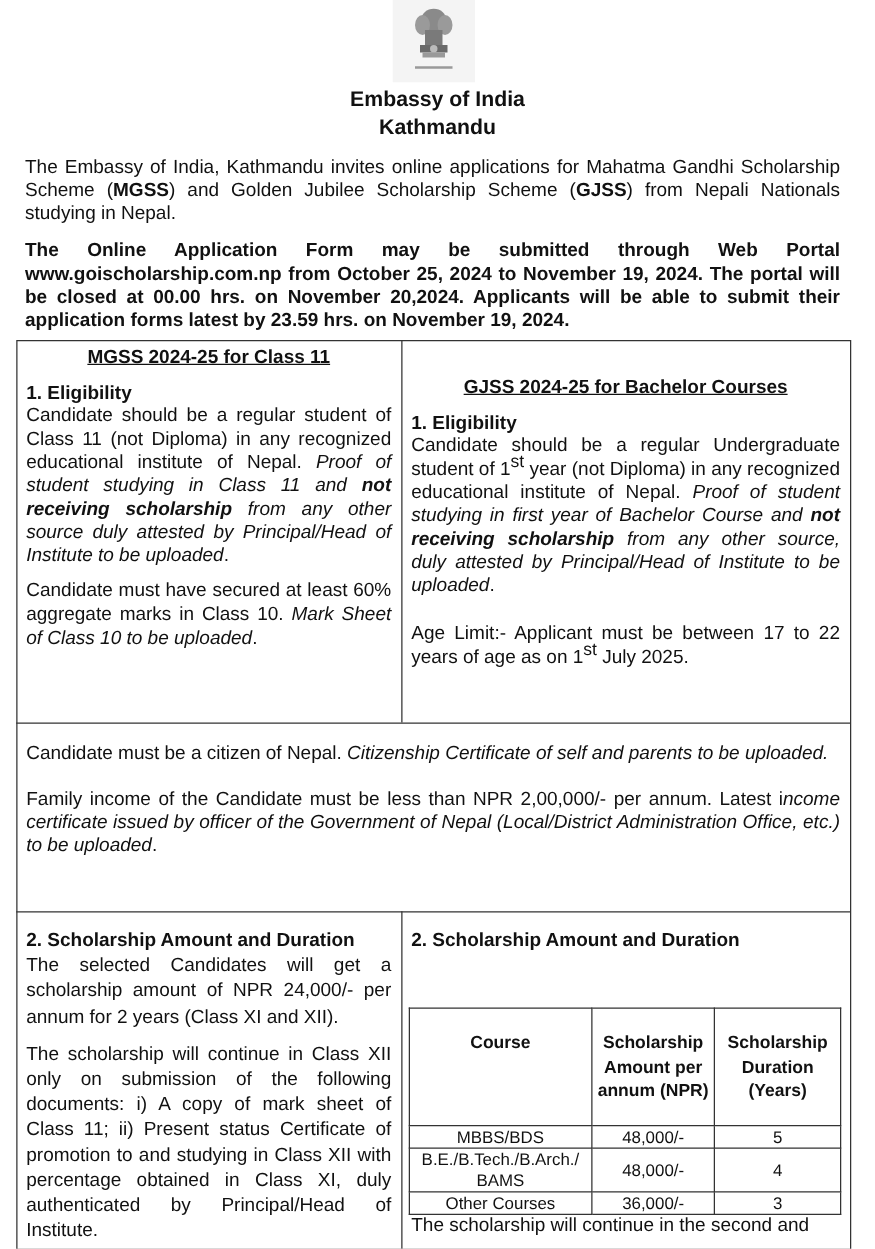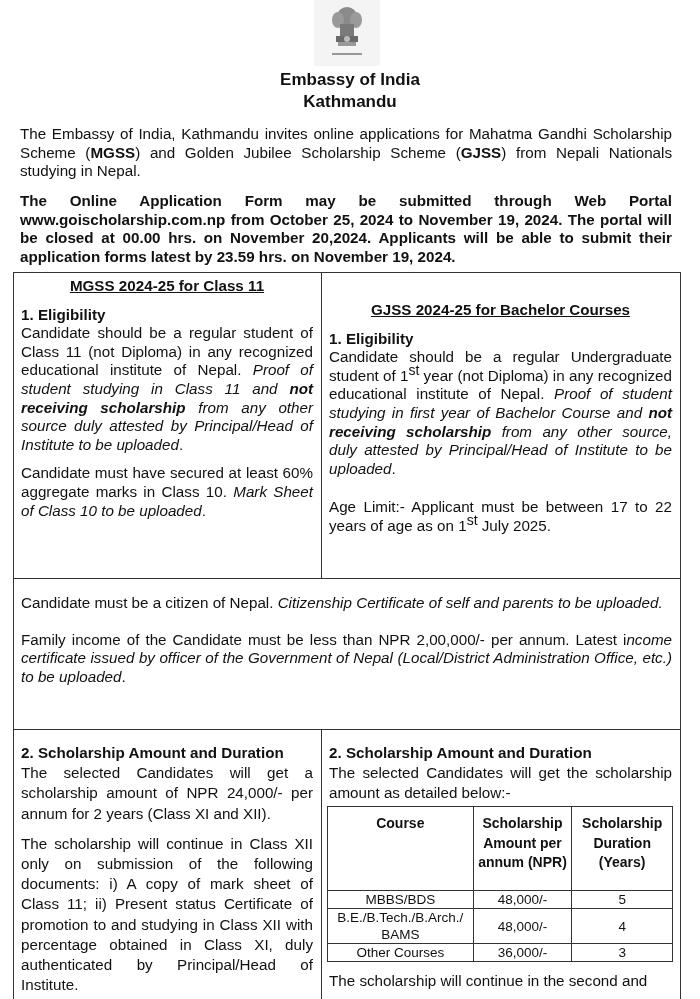--- a/index.html
+++ b/index.html
@@ -37,21 +37,21 @@
   .cell .gap { height: 10px; }
   .colhead { text-align: center; font-weight: bold; text-decoration: underline; margin-bottom: 10px !important; }
   .sechead { font-weight: bold; }
 
   table.sch {
     position: absolute; border-collapse: collapse; font-size: 13.5px; line-height: 17px;
   }
   table.sch td, table.sch th {
     border: 1px solid #333; text-align: center; vertical-align: top; padding: 0 3px;
   }
-  table.sch th { font-weight: bold; font-size: 14px; line-height: 19.5px; padding-top: 7px; }
+  table.sch th { font-weight: bold; font-size: 14px; line-height: 19.5px; padding-top: 17px; }
   table.sch td { vertical-align: middle; }
 </style>
 </head>
 <body>
 
 <div class="emblem">
   <svg width="66" height="66" viewBox="0 0 66 66">
     <rect x="0" y="0" width="66" height="66" fill="#f4f4f4"></rect>
     <ellipse cx="33" cy="16" rx="10" ry="9" fill="#8a8a8a"></ellipse>
     <ellipse cx="24" cy="20" rx="6" ry="8" fill="#9a9a9a"></ellipse>
@@ -103,21 +103,20 @@
 
 <div class="cell" style="left:21px; top:743px; width:292px; line-height:20.2px;">
   <p class="sechead">2. Scholarship Amount and Duration</p>
   <p>The selected Candidates will get a scholarship amount of NPR 24,000/- per annum for 2 years (Class XI and XII).</p>
   <div class="gap"></div>
   <p>The scholarship will continue in Class XII only on submission of the following documents: i) A copy of mark sheet of Class 11; ii) Present status Certificate of promotion to and  studying in Class XII with percentage obtained in Class XI, duly authenticated by Principal/Head of Institute.</p>
 </div>
 
 <div class="cell" style="left:329px; top:743px; width:343px; line-height:20.2px;">
   <p class="sechead">2. Scholarship Amount and Duration</p>
-  <p>The selected Candidates will get the scholarship amount as detailed below:-</p>
 </div>
 
 <table class="sch" style="left:327px; top:806px; width:346px;">
   <colgroup>
       <col style="width:146px">
       <col style="width:99px">
       <col style="width:101px">
     </colgroup>
   <tbody>
       <tr>

